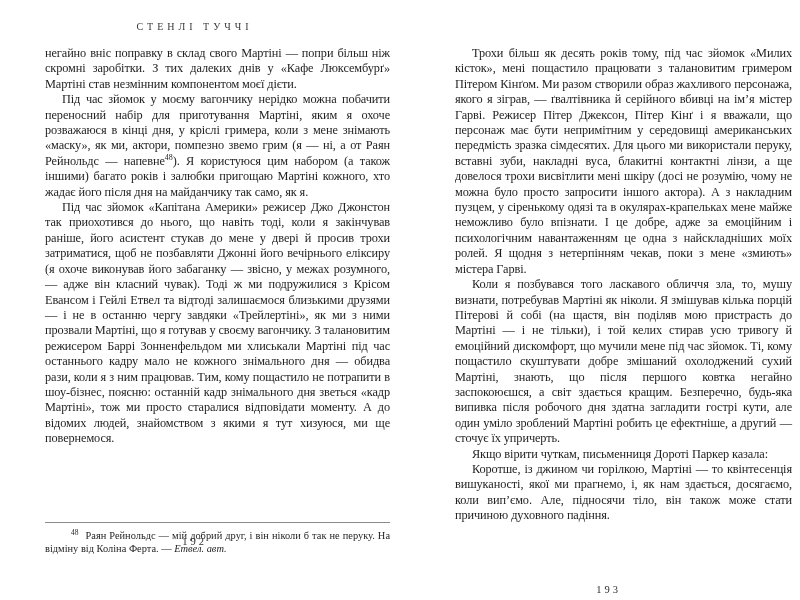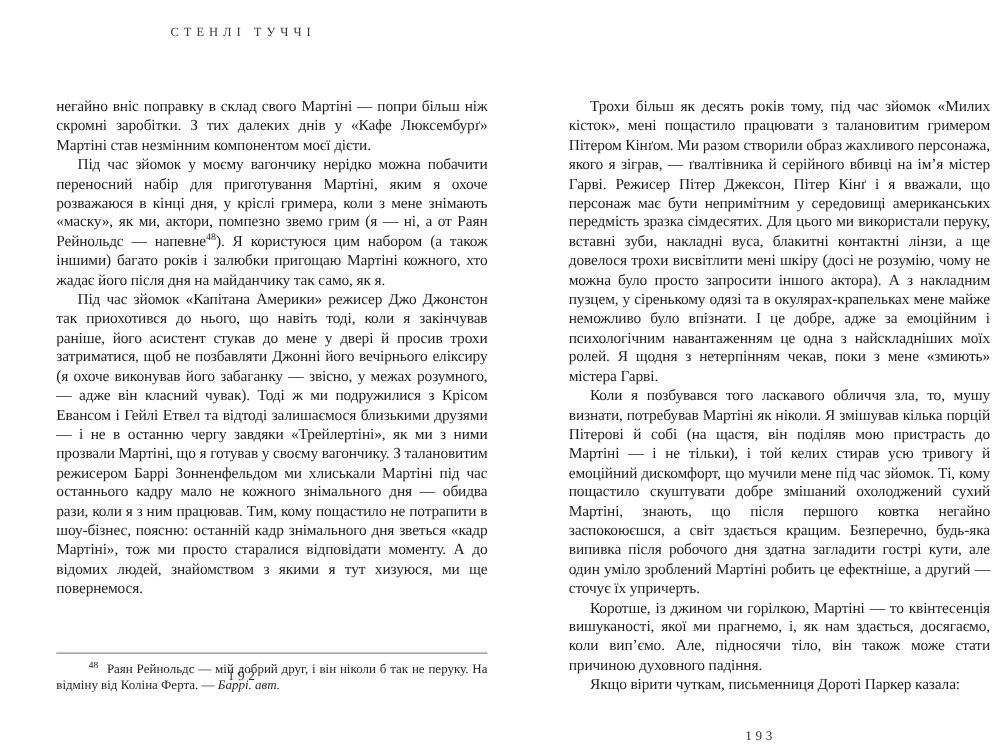--- a/index.html
+++ b/index.html
@@ -42,21 +42,20 @@
 
   .body-text {
     position: absolute;
     top: 46px;
     left: 0;
     right: 0;
     text-align: justify;
     font-size: 12.3px;
     line-height: 15.4px;
     letter-spacing: -0.1px;
-    margin-top: 32px;
   }
   .body-text p { margin: 0; text-indent: 0; }
   .body-text p.indent { text-indent: 17px; }
 
   sup.fn-ref {
     font-size: 8px;
     line-height: 0;
     letter-spacing: 0;
   }
 
@@ -109,31 +108,31 @@
     <div class="running-head">СТЕНЛІ ТУЧЧІ</div>
 
     <div class="body-text">
       <p>негайно вніс поправку в склад свого Мартіні — попри більш ніж скромні заробітки. З тих далеких днів у «Кафе Люксембурґ» Мартіні став незмінним компонентом моєї дієти.</p>
       <p class="indent"><span>Під час зйомок у моєму вагончику нерідко можна побачити переносний набір для приготування Мартіні, яким я охоче розважаюся в кінці дня, у кріслі гримера, коли з мене знімають «маску», як ми, актори, помпезно звемо грим (я — ні, а от Раян Рейнольдс — напевне</span><sup class="fn-ref">48</sup><span>). Я користуюся цим набором (а також іншими) багато років і залюбки пригощаю Мартіні кожного, хто жадає його після дня на майданчику так само, як я.</span></p>
       <p class="indent">Під час зйомок «Капітана Америки» режисер Джо Джонстон так приохотився до нього, що навіть тоді, коли я закінчував раніше, його асистент стукав до мене у двері й просив трохи затриматися, щоб не позбавляти Джонні його вечірнього еліксиру (я охоче виконував його забаганку — звісно, у межах розумного, — адже він класний чувак). Тоді ж ми подружилися з Крісом Евансом і Гейлі Етвел та відтоді залишаємося близькими друзями — і не в останню чергу завдяки «Трейлертіні», як ми з ними прозвали Мартіні, що я готував у своєму вагончику. З талановитим режисером Баррі Зонненфельдом ми хлиськали Мартіні під час останнього кадру мало не кожного знімального дня — обидва рази, коли я з ним працював. Тим, кому пощастило не потрапити в шоу-бізнес, поясню: останній кадр знімального дня зветься «кадр Мартіні», тож ми просто старалися відповідати моменту. А до відомих людей, знайомством з якими я тут хизуюся, ми ще повернемося.</p>
     </div>
 
     <div class="footnote-block">
       <hr class="fn-rule">
-      <p class="footnote"><sup class="fn-marker">48</sup><span>Раян Рейнольдс — мій добрий друг, і він ніколи б так не перуку. На відміну від Коліна Ферта. — </span><span class="ital">Баррі. авт.</span></p>
+      <p class="footnote"><sup class="fn-marker">48</sup><span>Раян Рейнольдс — мій добрий друг, і він ніколи б так не перуку. На відміну від Коліна Ферта. — </span><span class="ital">Етвел. авт.</span></p>
     </div>
 
     <div class="page-num">192</div>
   </section>
 
   <section class="page page--right">
 
     <div class="body-text">
       <p class="indent">Трохи більш як десять років тому, під час зйомок «Милих кісток», мені пощастило працювати з талановитим гримером Пітером Кінґом. Ми разом створили образ жахливого персонажа, якого я зіграв, — ґвалтівника й серійного вбивці на ім’я містер Гарві. Режисер Пітер Джексон, Пітер Кінґ і я вважали, що персонаж має бути непримітним у середовищі американських передмість зразка сімдесятих. Для цього ми використали перуку, вставні зуби, накладні вуса, блакитні контактні лінзи, а ще довелося трохи висвітлити мені шкіру (досі не розумію, чому не можна було просто запросити іншого актора). А з накладним пузцем, у сіренькому одязі та в окулярах-крапельках мене майже неможливо було впізнати. І це добре, адже за емоційним і психологічним навантаженням це одна з найскладніших моїх ролей. Я щодня з нетерпінням чекав, поки з мене «змиють» містера Гарві.</p>
       <p class="indent">Коли я позбувався того ласкавого обличчя зла, то, мушу визнати, потребував Мартіні як ніколи. Я змішував кілька порцій Пітерові й собі (на щастя, він поділяв мою пристрасть до Мартіні — і не тільки), і той келих стирав усю тривогу й емоційний дискомфорт, що мучили мене під час зйомок. Ті, кому пощастило скуштувати добре змішаний охолоджений сухий Мартіні, знають, що після першого ковтка негайно заспокоюєшся, а світ здається кращим. Безперечно, будь-яка випивка після робочого дня здатна загладити гострі кути, але один уміло зроблений Мартіні робить це ефектніше, а другий — сточує їх упричерть.</p>
+      <p class="indent">Якщо вірити чуткам, письменниця Дороті Паркер казала:</p>
       <p class="indent">Коротше, із джином чи горілкою, Мартіні — то квінтесенція вишуканості, якої ми прагнемо, і, як нам здається, досягаємо, коли вип’ємо. Але, підносячи тіло, він також може стати причиною духовного падіння.</p>
-      <p class="indent">Якщо вірити чуткам, письменниця Дороті Паркер казала:</p>
     </div>
 
     <div class="page-num">193</div>
   </section>
 
 </div>
 
 </body></html>

